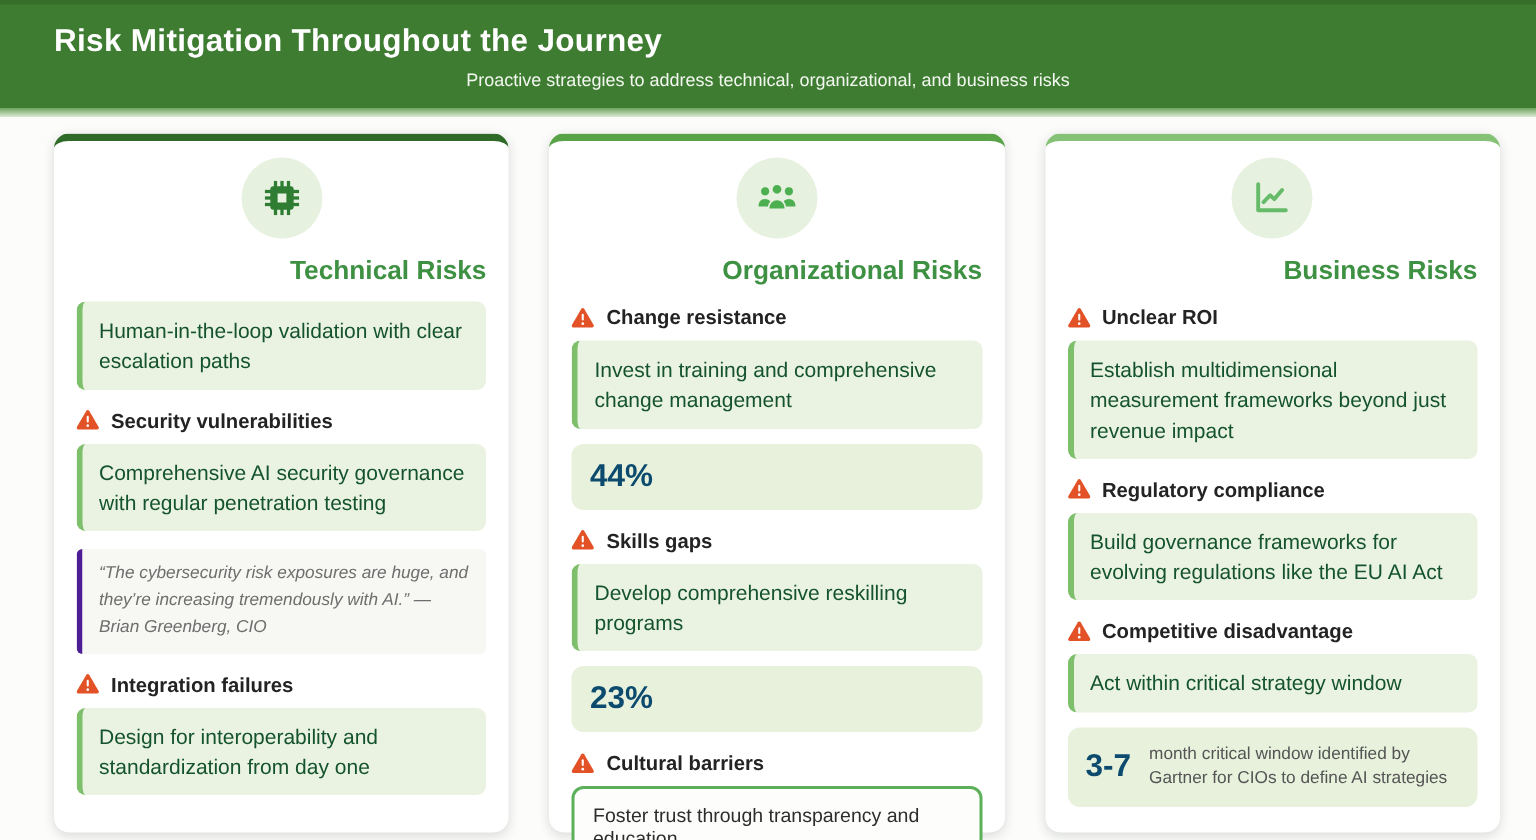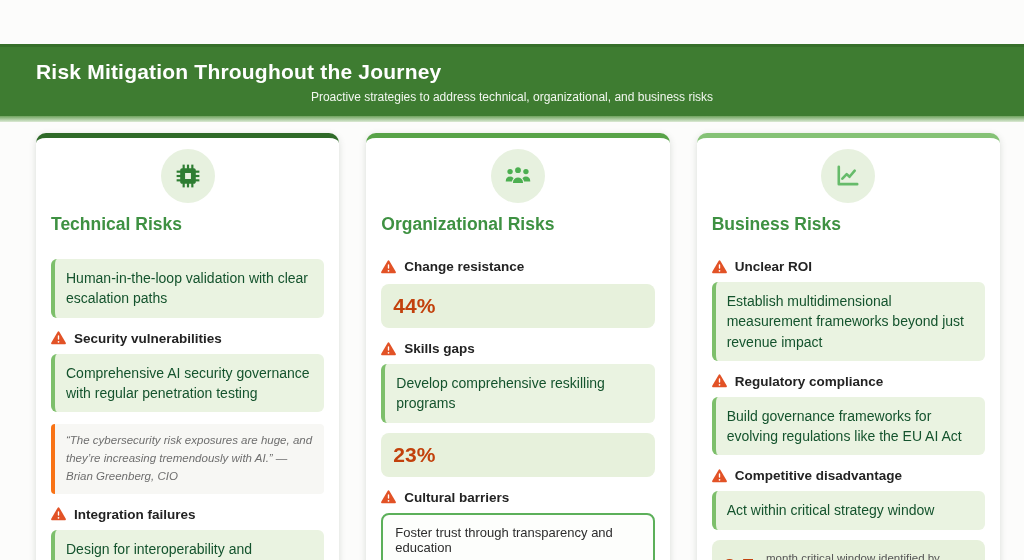--- a/index.html
+++ b/index.html
@@ -7,21 +7,20 @@
   body {
     font-family: "Liberation Sans", sans-serif;
     background: #fcfcfb;
     overflow: hidden;
   }
   
   .header {
     background: #3e7c31;
     padding: 13px 36px 12px 36px;
     border-top: 3px solid #366f2a;
-    margin-top: 44px;
   }
   .header h1 {
     color: #ffffff;
     font-size: 21px;
     font-weight: bold;
     letter-spacing: 0.2px;
   }
   .header p {
     color: #f2f7ef;
     font-size: 12px;
@@ -51,25 +50,25 @@
     width: 54px;
     height: 54px;
     border-radius: 50%;
     background: #e7f1df;
     margin: 2px auto 11px auto;
     display: flex;
     align-items: center;
     justify-content: center;
   }
   .card-title {
-    text-align: left;
+    text-align: right;
     color: #3e9142;
     font-size: 17.5px;
     font-weight: bold;
-    margin-bottom: 24px;
+    margin-bottom: 10px;
   }
   .risk {
     display: flex;
     align-items: center;
     gap: 8px;
     margin: 13px 0 8px 0;
   }
   .risk .label {
     font-size: 13.5px;
     font-weight: bold;
@@ -79,42 +78,42 @@
     background: #eaf3e1;
     border-left: 4px solid #7dbf6b;
     border-radius: 6px;
     padding: 9px 11px;
     font-size: 14px;
     color: #14532d;
     line-height: 1.45;
   }
   .quote {
     background: #f7f7f4;
-    border-left: 4px solid #f97316;
+    border-left: 4px solid #4c1d95;
     border-radius: 4px;
     padding: 8px 11px;
     margin-top: 12px;
     font-size: 11.5px;
     font-style: italic;
     color: #6e6e6e;
     line-height: 1.55;
   }
   .stat {
     background: #e7f1dc;
     border-radius: 8px;
     padding: 10px 12px;
     margin-top: 10px;
     display: flex;
     align-items: center;
     gap: 12px;
   }
   .stat .value {
     font-size: 21px;
     font-weight: bold;
-    color: #c2410c;
+    color: #0c4a6e;
     flex: none;
   }
   .stat .text {
     font-size: 11.5px;
     color: #555555;
     line-height: 1.45;
   }
   .highlight {
     background: #fdfefc;
     border: 2px solid #5cb05a;
@@ -205,20 +204,21 @@
     <div class="risk">
       <span class="warn-icon">
         <svg width="15" height="14" viewBox="0 0 24 22">
             <path d="M13.5 1.2c-0.7-1.1-2.3-1.1-3 0L0.4 18.4c-0.7 1.2 0.2 2.6 1.5 2.6h20.2c1.3 0 2.2-1.4 1.5-2.6z" fill="#e25226"></path>
             <rect x="10.9" y="6.5" width="2.2" height="7.2" rx="1.1" fill="#fff"></rect>
             <circle cx="12" cy="17" r="1.4" fill="#fff"></circle>
           </svg>
       </span>
       <span class="label">Change resistance</span>
     </div>
+    <div class="mitigation">Invest in training and comprehensive change management</div>
 
     <div class="stat">
       <span class="value">44%</span>
     </div>
 
     <div class="risk">
       <span class="warn-icon">
         <svg width="15" height="14" viewBox="0 0 24 22">
             <path d="M13.5 1.2c-0.7-1.1-2.3-1.1-3 0L0.4 18.4c-0.7 1.2 0.2 2.6 1.5 2.6h20.2c1.3 0 2.2-1.4 1.5-2.6z" fill="#e25226"></path>
             <rect x="10.9" y="6.5" width="2.2" height="7.2" rx="1.1" fill="#fff"></rect>

